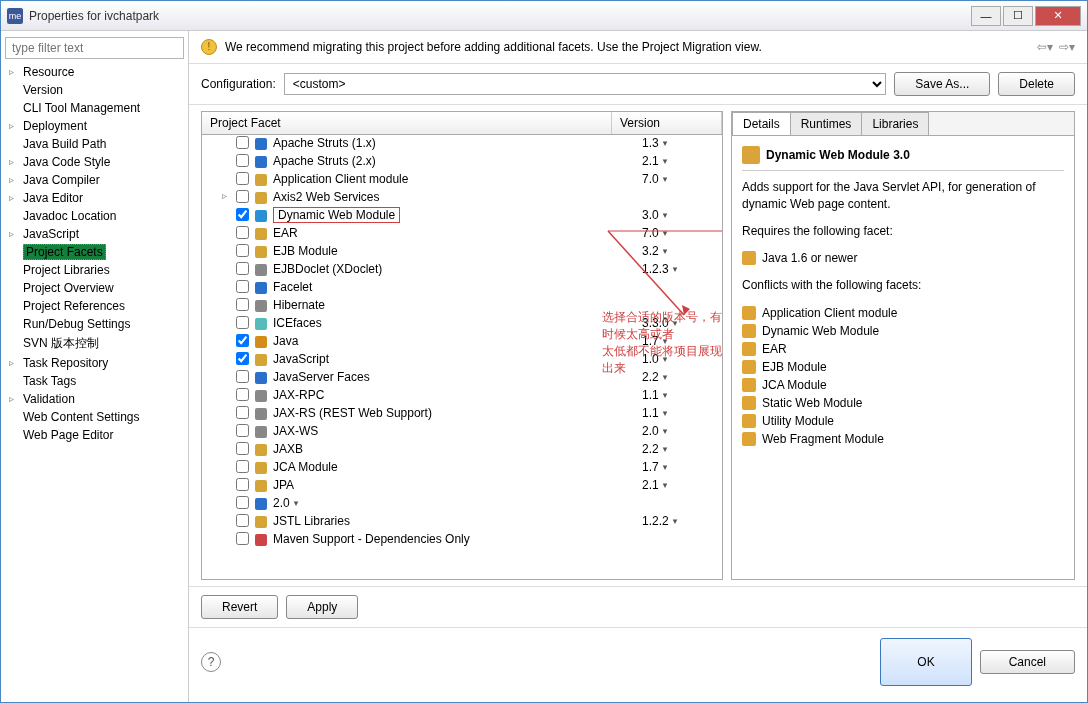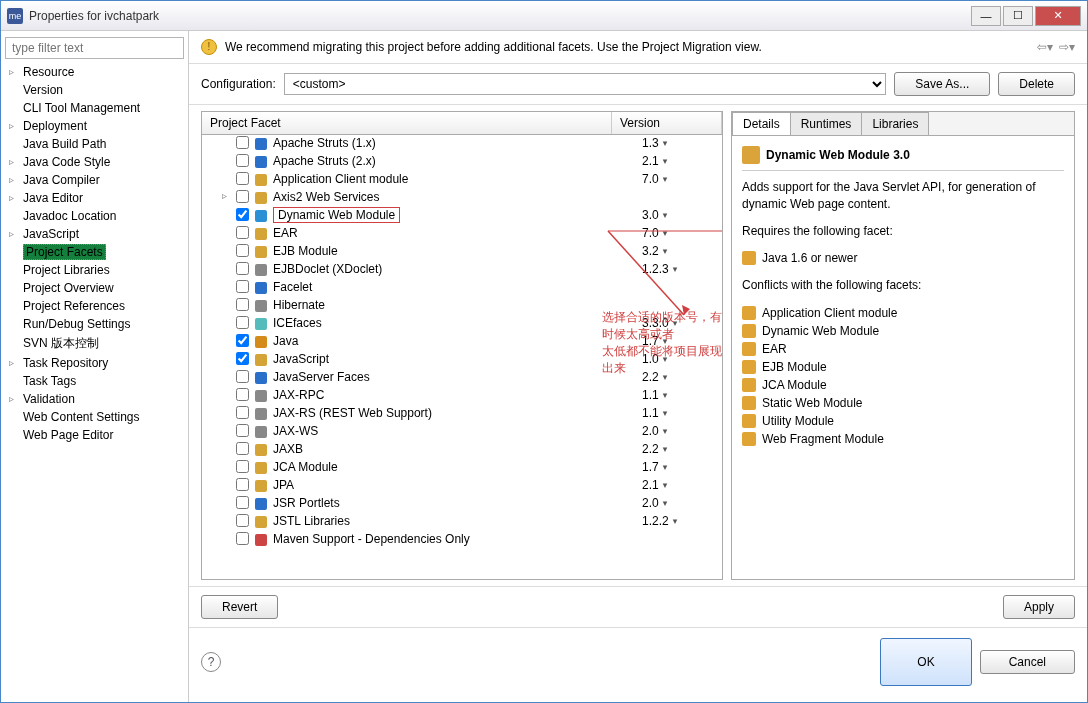--- a/index.html
+++ b/index.html
@@ -48,21 +48,21 @@
 .tabs { display: flex; border-bottom: 1px solid #aaa; background:#f4f4f4; }
 .tab { padding: 4px 10px; border: 1px solid #aaa; border-bottom:none; margin-right:-1px; background:#eaeaea; cursor:pointer; }
 .tab.active { background:#fff; }
 .detailbody { padding: 10px; }
 .dtitle { display:flex; align-items:center; gap:6px; font-weight:bold; margin-bottom:8px; padding-bottom:6px; border-bottom:1px solid #ccc; }
 .dtitle .ic { width:18px; height:18px; background:#dba43a; border-radius:2px; }
 .detailbody p { margin-bottom: 10px; line-height:1.4; }
 .conlist { list-style:none; margin-top:4px; }
 .conlist li { padding:2px 0 2px 20px; position:relative; }
 .conlist li::before { content:""; position:absolute; left:0; top:2px; width:14px; height:14px; background:#e0a434; border-radius:2px; }
-.bottombar { padding: 8px 12px; display:flex; justify-content:space-between; gap:8px; border-top:1px solid #ddd; }
+.bottombar { padding: 8px 12px; display:flex; justify-content:flex-start; gap:8px; border-top:1px solid #ddd; }
 .okbar { padding: 10px 12px 16px; display:flex; align-items:center; border-top:1px solid #ddd; }
 .help { width:20px; height:20px; border:1px solid #888; border-radius:50%; text-align:center; line-height:18px; color:#556; cursor:pointer; }
 .okbar .spacer { flex:1; }
 .btn.primary { border:1px solid #3a78c0; background:linear-gradient(#f0f6ff,#cfe2fb); }
 svg.redline { position:absolute; pointer-events:none; }
 .ficon svg { width:14px; height:14px; }
 </style>
 </head>
 <body>
 
@@ -415,21 +415,20 @@
                 </div>
               </div>
               <div class="frow">
                 <div class="indent"></div>
                 <input type="checkbox" style="">
                 <span class="ficon">
                   <svg viewBox="0 0 14 14">
                     <rect x="1" y="1" width="12" height="12" rx="2" fill="#2a6fc9"></rect>
                   </svg>
                 </span>
-                <div class="flabel"><span>JSR Portlets</span></div>
                 <div class="fver">
                   <span>2.0</span>
                   <span class="drop">▾</span>
                 </div>
               </div>
               <div class="frow">
                 <div class="indent"></div>
                 <input type="checkbox" style="">
                 <span class="ficon">
                   <svg viewBox="0 0 14 14">

